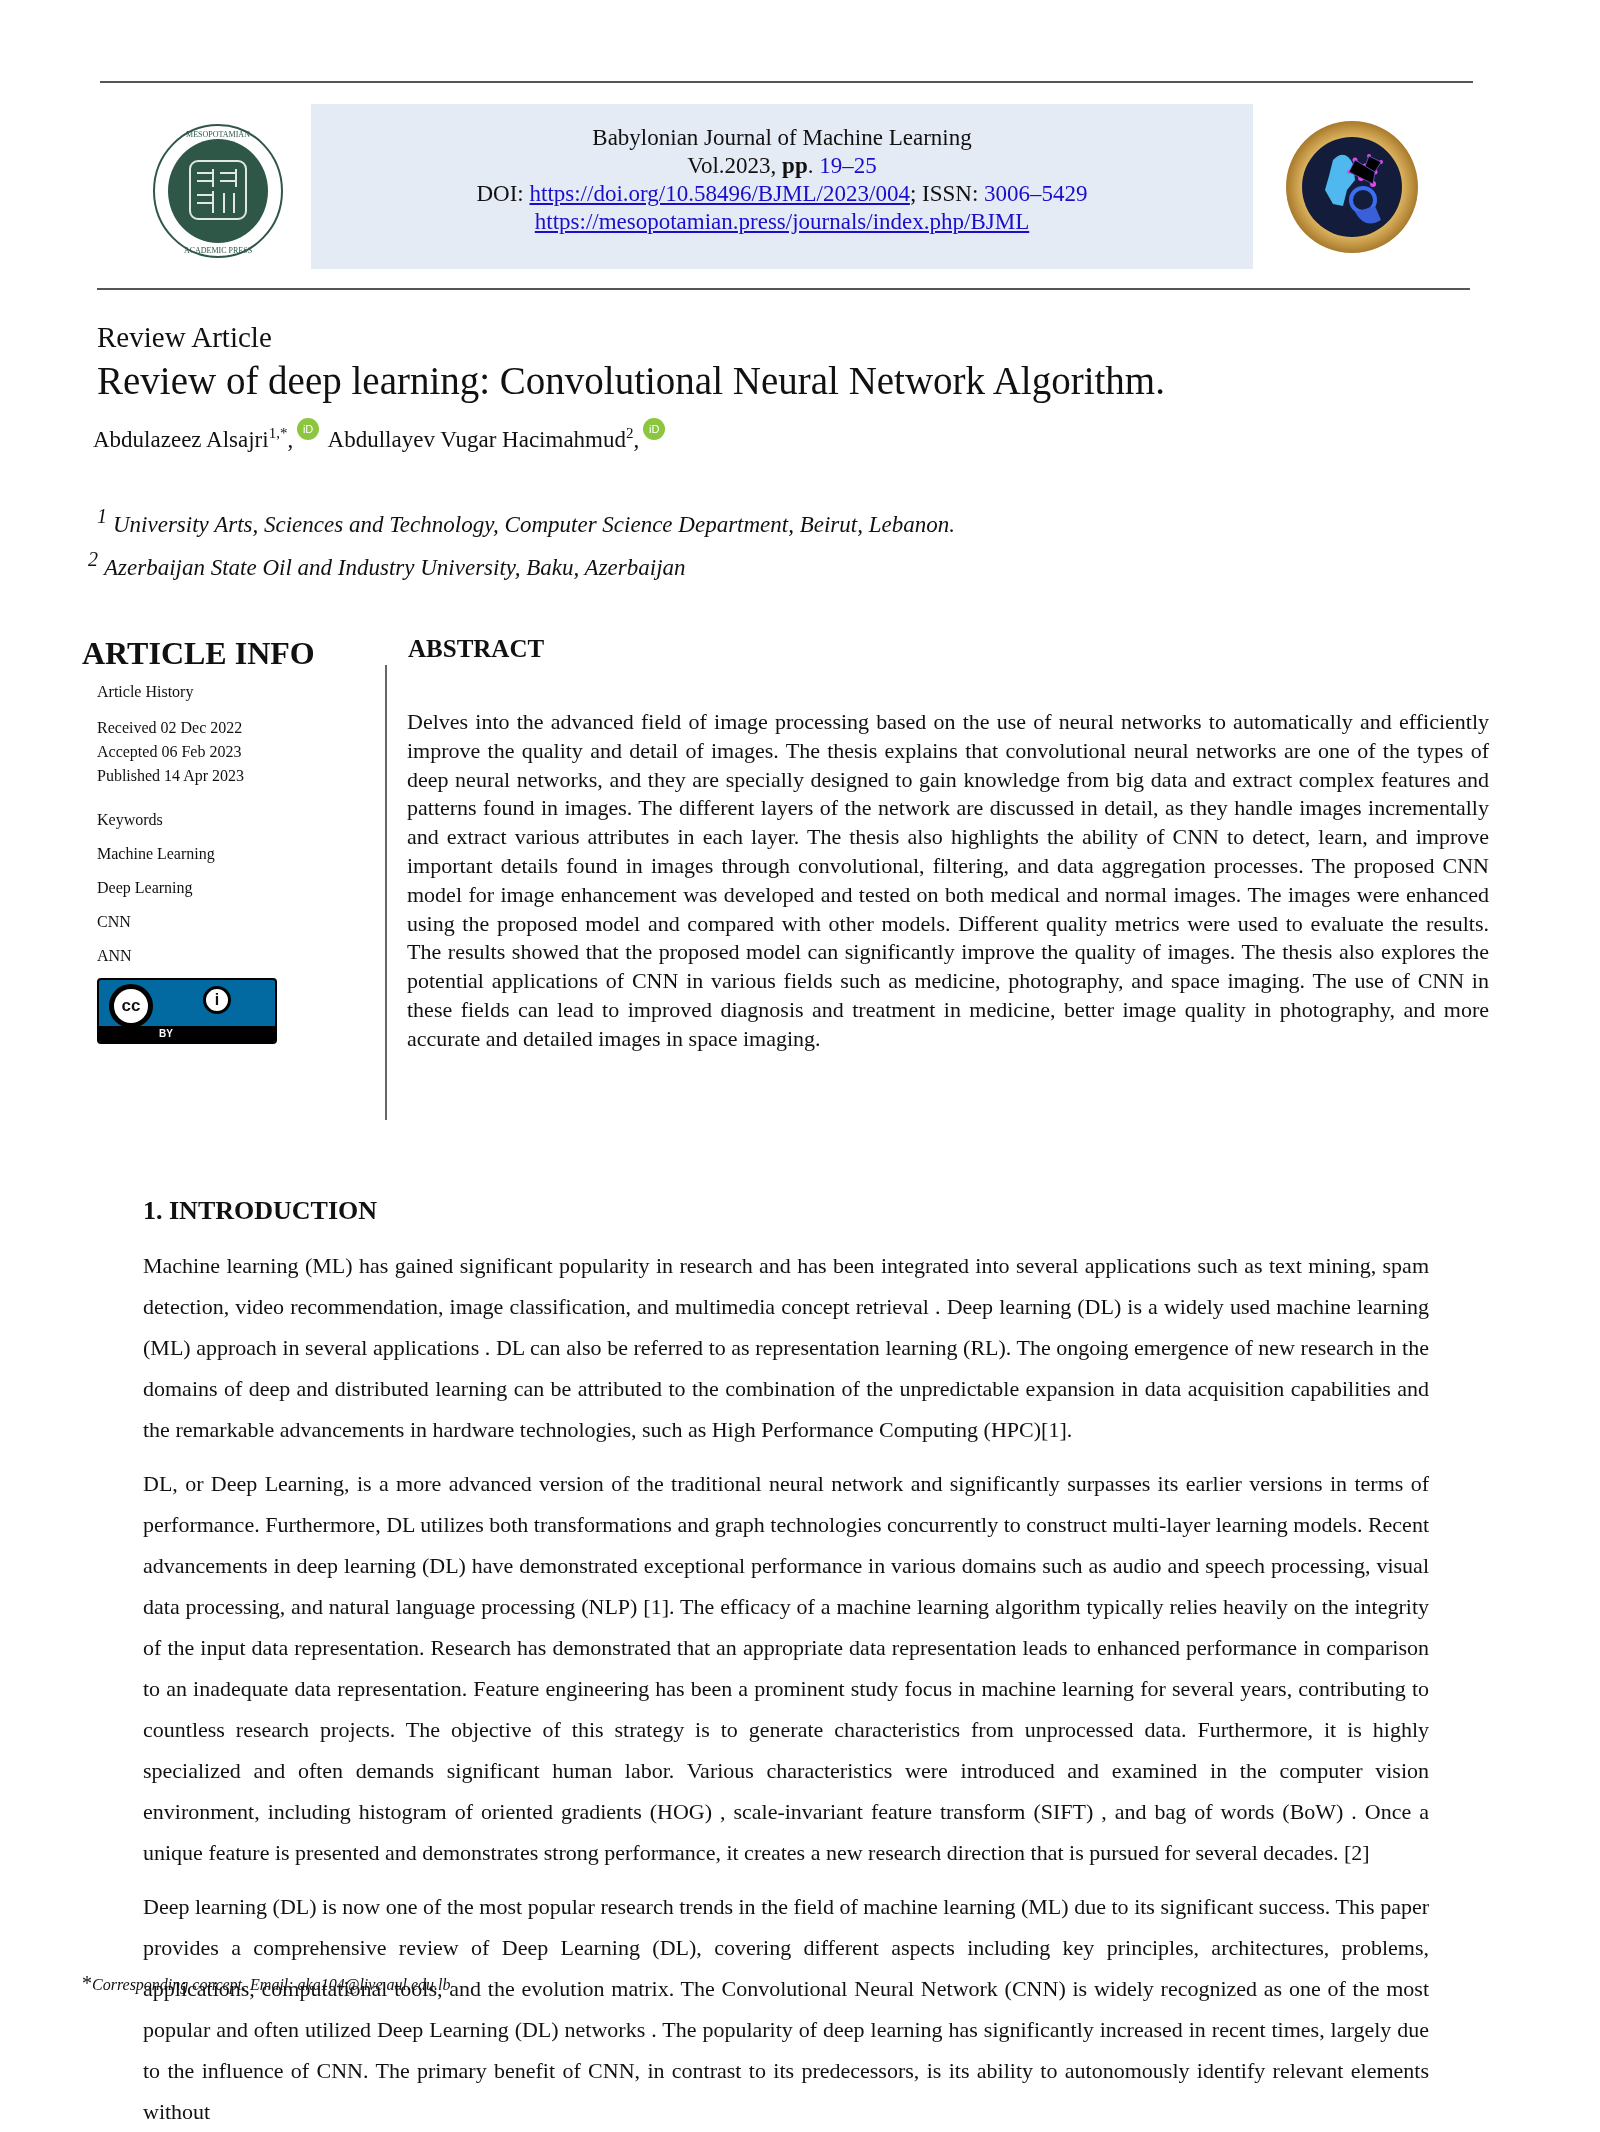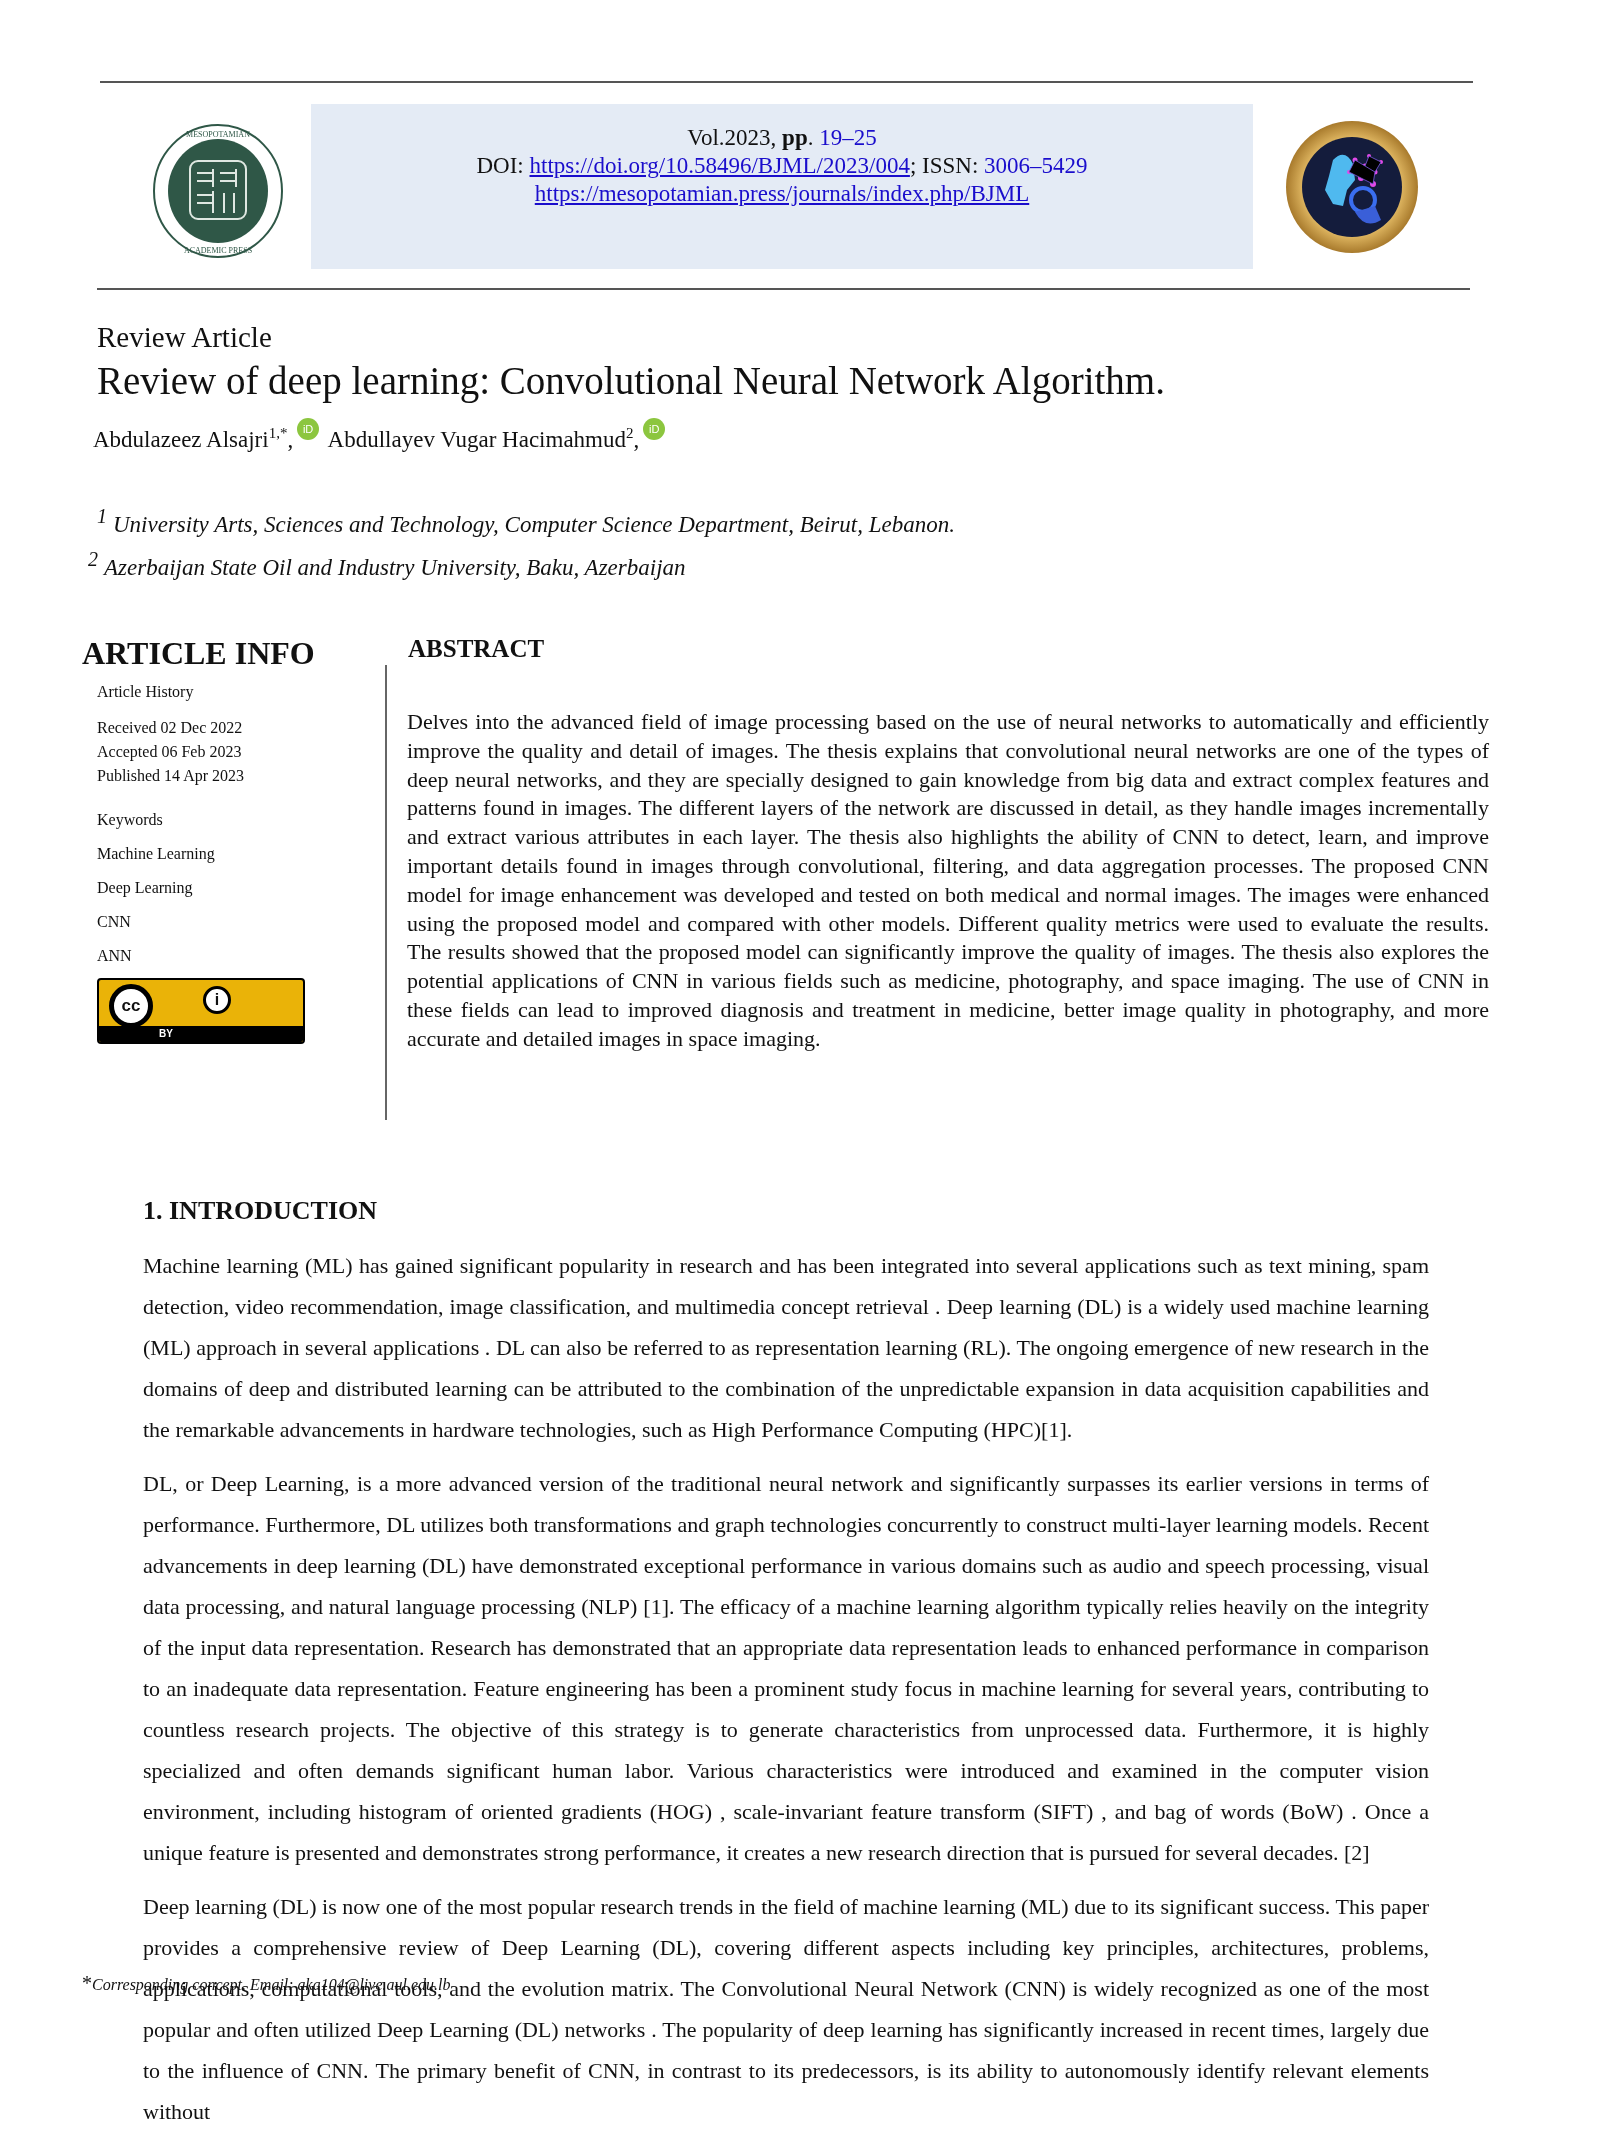--- a/index.html
+++ b/index.html
@@ -23,21 +23,21 @@
            text-align: center; line-height: 22px; vertical-align: 14px; margin: 0 4px; }
   .aff { position: absolute; font-style: italic; font-size: 23px; white-space: nowrap; }
   .aff sup { font-size: 20px; margin-right: 6px; }
   #aff1 { left: 97px; top: 505px; }
   #aff2 { left: 88px; top: 548px; text-align: right; }
   .side-head { position: absolute; left: 82px; top: 635px; font-weight: bold; font-size: 32px; }
   .side { position: absolute; left: 97px; top: 680px; width: 270px; font-size: 16px; line-height: 24px; }
   .side .gap { height: 12px; }
   .side .kw { margin-bottom: 10px; }
   .cc-badge { width: 176px; height: 62px; margin-top: 6px; border: 2px solid #000; border-radius: 4px;
-              background: #eab308; position: relative; overflow: hidden; padding-left: 28px; }
+              background: #0369a1; position: relative; overflow: hidden; }
   .cc-badge .by-bar { position: absolute; left: 0; right: 0; bottom: 0; height: 16px; background: #000;
               color: #fff; font-family: "Liberation Sans", sans-serif; font-size: 10px; font-weight: bold;
               line-height: 16px; padding-left: 60px; }
   .cc-badge .cc { position: absolute; left: 10px; top: 4px; width: 44px; height: 44px; border-radius: 50%;
               background: #fff; border: 5px solid #000; box-sizing: border-box; text-align: center;
               font-family: "Liberation Sans", sans-serif; font-weight: bold; font-size: 17px; line-height: 34px; }
   .cc-badge .att { position: absolute; left: 104px; top: 6px; width: 28px; height: 28px; border-radius: 50%;
               background: #fff; border: 3px solid #000; box-sizing: border-box; text-align: center;
               font-family: "Liberation Sans", sans-serif; font-weight: bold; font-size: 16px; line-height: 22px; }
   .vdivider { position: absolute; left: 385px; top: 665px; width: 0; height: 455px; border-left: 2px solid #666; }
@@ -63,20 +63,21 @@
     <g stroke="#dfe8e2" stroke-width="2" fill="none">
       <path d="M47 50 h16 M47 58 h16 M63 46 v18 M70 50 h16 M70 58 h16 M86 46 v18"></path>
       <path d="M47 72 h16 M47 80 h16 M63 68 v22 M74 70 v20 M84 70 v20"></path>
     </g>
     <text x="68" y="14" font-size="8" fill="#2f5747" text-anchor="middle" font-family="Liberation Serif, serif">MESOPOTAMIAN</text>
     <text x="68" y="130" font-size="8" fill="#2f5747" text-anchor="middle" font-family="Liberation Serif, serif">ACADEMIC PRESS</text>
   </svg>
 </div>
 
 <div class="header-box">
+  <div>Babylonian Journal of Machine Learning</div>
   <div>
     <span>Vol.2023, </span><b>pp</b><span>. </span><span class="blue">19–25</span>
   </div>
   <div>
     <span>DOI: </span><a href="#">https://doi.org/10.58496/BJML/2023/004</a><span>; ISSN: </span><span class="blue">3006–5429</span>
   </div>
   <div>
     <a href="#">https://mesopotamian.press/journals/index.php/BJML</a>
   </div>
 </div>

